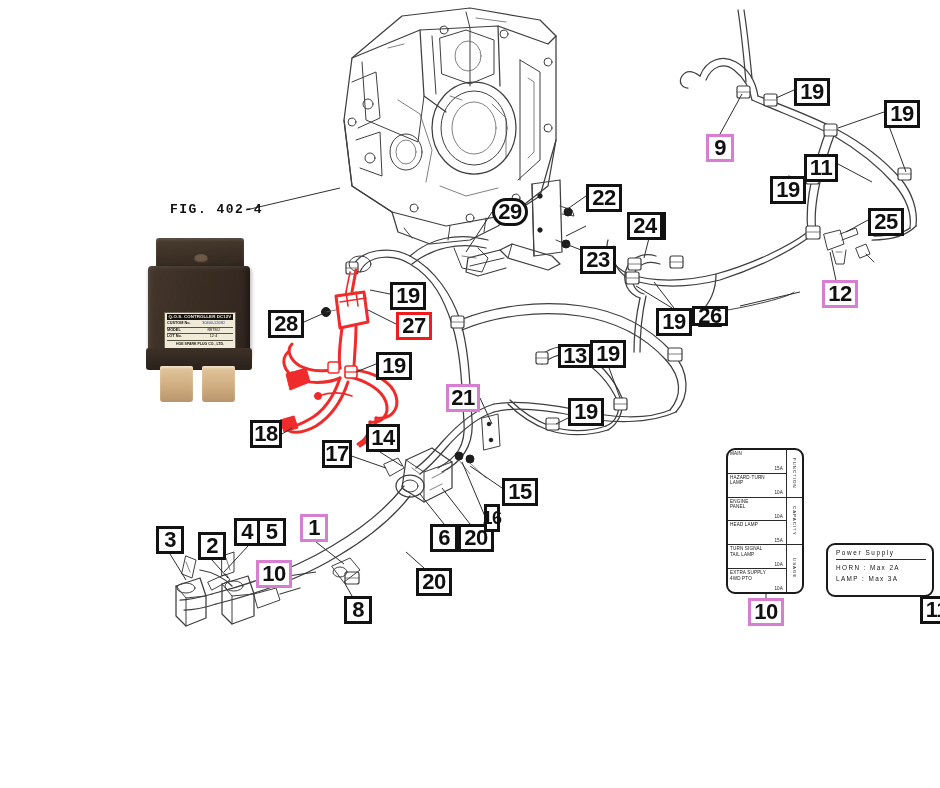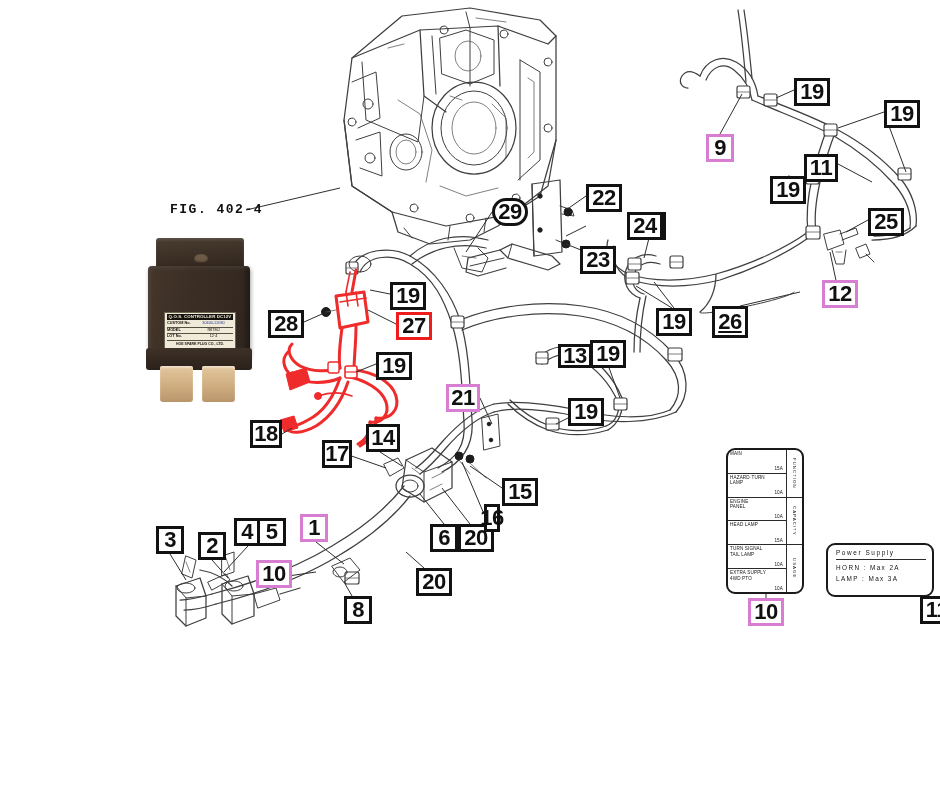--- a/index.html
+++ b/index.html
@@ -679,31 +679,31 @@
         <div class="callout pair" style="left: 234px; top: 518px; width: 52px; height: 28px; font-size: 22px;">
           <span style="width: 26px;">4</span>
           <span class="sep" style="width: 26px;">5</span>
         </div>
         <div class="callout hl-pink" style="left: 300px; top: 514px; width: 28px; height: 28px; font-size: 22px;">1</div>
         <div class="callout hl-pink" style="left: 256px; top: 560px; width: 36px; height: 28px; font-size: 22px;">10</div>
         <div class="callout" style="left: 344px; top: 596px; width: 28px; height: 28px; font-size: 22px;">8</div>
         <div class="callout" style="left: 416px; top: 568px; width: 36px; height: 28px; font-size: 22px;">20</div>
         <div class="callout" style="left: 430px; top: 524px; width: 28px; height: 28px; font-size: 22px;">6</div>
         <div class="callout" style="left: 458px; top: 524px; width: 36px; height: 28px; font-size: 22px;">20</div>
-        <div class="callout" style="left: 484px; top: 504px; width: 16px; height: 28px; font-size: 22px;">16</div>
+        <div class="callout" style="left: 484px; top: 504px; width: 16px; height: 28px; font-size: 18px;">16</div>
         <div class="callout" style="left: 502px; top: 478px; width: 36px; height: 28px; font-size: 22px;">15</div>
         <div class="callout" style="left: 322px; top: 440px; width: 30px; height: 28px; font-size: 22px;">17</div>
         <div class="callout" style="left: 366px; top: 424px; width: 34px; height: 28px; font-size: 22px;">14</div>
         <div class="callout" style="left: 250px; top: 420px; width: 32px; height: 28px; font-size: 22px;">18</div>
         <div class="callout hl-pink" style="left: 446px; top: 384px; width: 34px; height: 28px; font-size: 22px;">21</div>
         <div class="callout" style="left: 568px; top: 398px; width: 36px; height: 28px; font-size: 22px;">19</div>
         <div class="callout" style="left: 558px; top: 344px; width: 34px; height: 24px; font-size: 22px;">13</div>
         <div class="callout" style="left: 590px; top: 340px; width: 36px; height: 28px; font-size: 22px;">19</div>
         <div class="callout" style="left: 656px; top: 308px; width: 36px; height: 28px; font-size: 22px;">19</div>
-        <div class="callout" style="left: 712px; top: 306px; width: 36px; height: 32px; font-size: 22px; text-decoration: underline;">26</div>
+        <div class="callout" style="left: 692px; top: 306px; width: 36px; height: 20px; font-size: 22px; text-decoration: underline;">26</div>
         <div class="callout hl-pink" style="left: 822px; top: 280px; width: 36px; height: 28px; font-size: 22px;">12</div>
         <div class="callout" style="left: 868px; top: 208px; width: 36px; height: 28px; font-size: 22px;">25</div>
         <div class="callout" style="left: 638px; top: 212px; width: 28px; height: 28px; font-size: 22px;">7</div>
         <div class="callout" style="left: 770px; top: 176px; width: 36px; height: 28px; font-size: 22px;">19</div>
         <div class="callout" style="left: 804px; top: 154px; width: 34px; height: 28px; font-size: 22px;">11</div>
         <div class="callout" style="left: 884px; top: 100px; width: 36px; height: 28px; font-size: 22px;">19</div>
         <div class="callout" style="left: 794px; top: 78px; width: 36px; height: 28px; font-size: 22px;">19</div>
         <div class="callout hl-pink" style="left: 706px; top: 134px; width: 28px; height: 28px; font-size: 22px;">9</div>
         <div class="callout" style="left: 492px; top: 198px; width: 36px; height: 28px; font-size: 22px; border-radius: 14px;">29</div>
         <div class="callout" style="left: 586px; top: 184px; width: 36px; height: 28px; font-size: 22px;">22</div>

